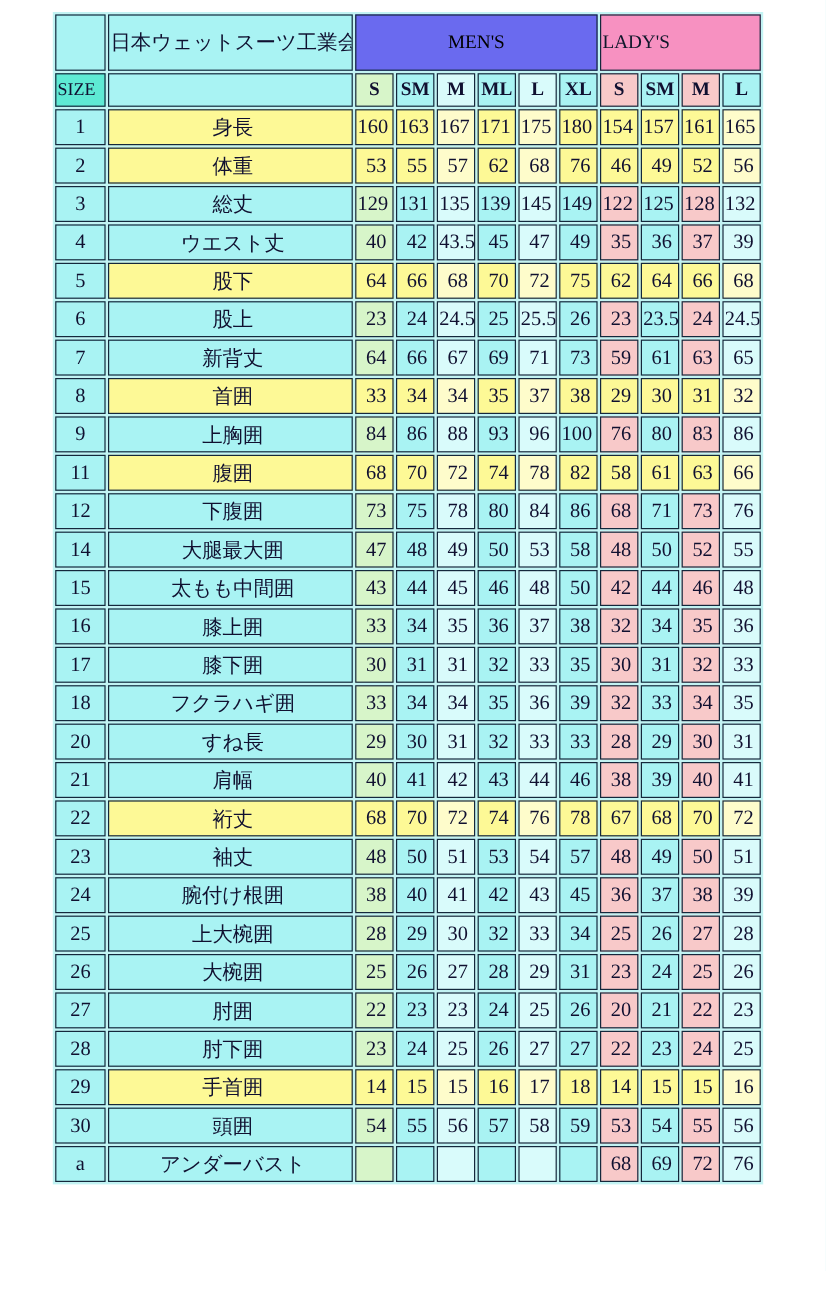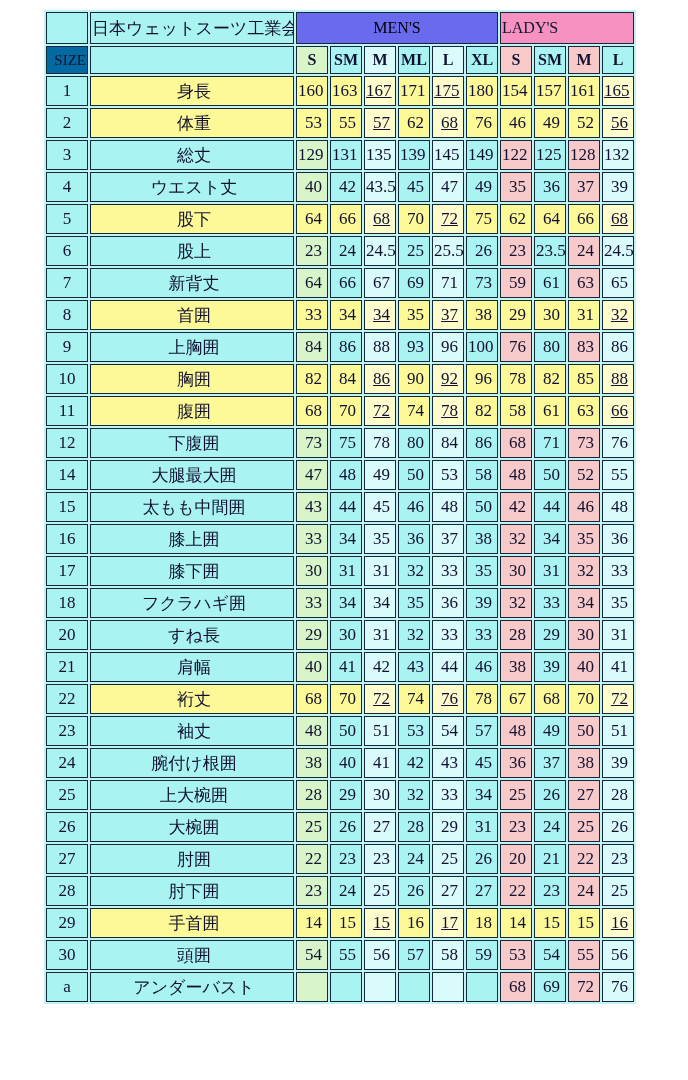--- a/index.html
+++ b/index.html
@@ -23,29 +23,29 @@
     color: #101030;
   }
   td {
     box-sizing: border-box;
     border: 1px solid #14283c;
     height: 30px;
     font-size: 17px;
     overflow: hidden;
     white-space: nowrap;
   }
-  tr.header-row td { height: 32px; }
+  tr.header-row td { height: 47px; }
   tr.size-row td { height: 28px; }
   td.num   { text-align: center; background: #a9f3f3; }
   td.label { text-align: center; padding-left: 5px; }
   td.val   { text-align: right; padding-right: 5px; }
   td.c-cyan        { background: #a9f3f3; }
   td.c-cyan-light  { background: #d9fbfb; }
   td.c-yellow      { background: #fdf996; }
-  td.c-yellow-light{ background: #fefccb; text-decoration: underline; }
+  td.c-yellow-light{ background: #fefccb; }
   td.c-green       { background: #d7f5c9; }
   td.c-pink        { background: #f8c9c9; }
   td.corner-cell   { background: #a9f3f3; }
   td.org-cell      { background: #a9f3f3; text-align: center; font-size: 17px; }
   td.mens-cell {
     background: #6a6aef;
     color: #000000;
     text-align: center;
     font-size: 16px;
   }
@@ -54,22 +54,22 @@
     color: #0f172a;
     text-align: left;
     font-size: 16px;
   }
   td.size-cell {
     text-align: center;
     font-weight: bold;
     font-size: 16px;
   }
   td.size-label-cell {
-    background: #0369a1;
-    text-align: right;
+    background: #5eead4;
+    text-align: left;
     font-size: 15px;
   }
   td.empty-head { background: #a9f3f3; }
 </style>
 </head>
 <body>
 
 <table id="size-table">
   <colgroup>
     <col style="width:42px">
@@ -226,34 +226,20 @@
         <td class="val c-cyan-light">88</td>
         <td class="val c-cyan">93</td>
         <td class="val c-cyan-light">96</td>
         <td class="val c-cyan">100</td>
         <td class="val c-pink">76</td>
         <td class="val c-cyan">80</td>
         <td class="val c-pink">83</td>
         <td class="val c-cyan-light">86</td>
       </tr>
       <tr>
-        <td class="num">10</td>
-        <td class="label c-yellow">胸囲</td>
-        <td class="val c-yellow">82</td>
-        <td class="val c-yellow">84</td>
-        <td class="val c-yellow-light">86</td>
-        <td class="val c-yellow">90</td>
-        <td class="val c-yellow-light">92</td>
-        <td class="val c-yellow">96</td>
-        <td class="val c-yellow">78</td>
-        <td class="val c-yellow">82</td>
-        <td class="val c-yellow">85</td>
-        <td class="val c-yellow-light">88</td>
-      </tr>
-      <tr>
         <td class="num">11</td>
         <td class="label c-yellow">腹囲</td>
         <td class="val c-yellow">68</td>
         <td class="val c-yellow">70</td>
         <td class="val c-yellow-light">72</td>
         <td class="val c-yellow">74</td>
         <td class="val c-yellow-light">78</td>
         <td class="val c-yellow">82</td>
         <td class="val c-yellow">58</td>
         <td class="val c-yellow">61</td>

